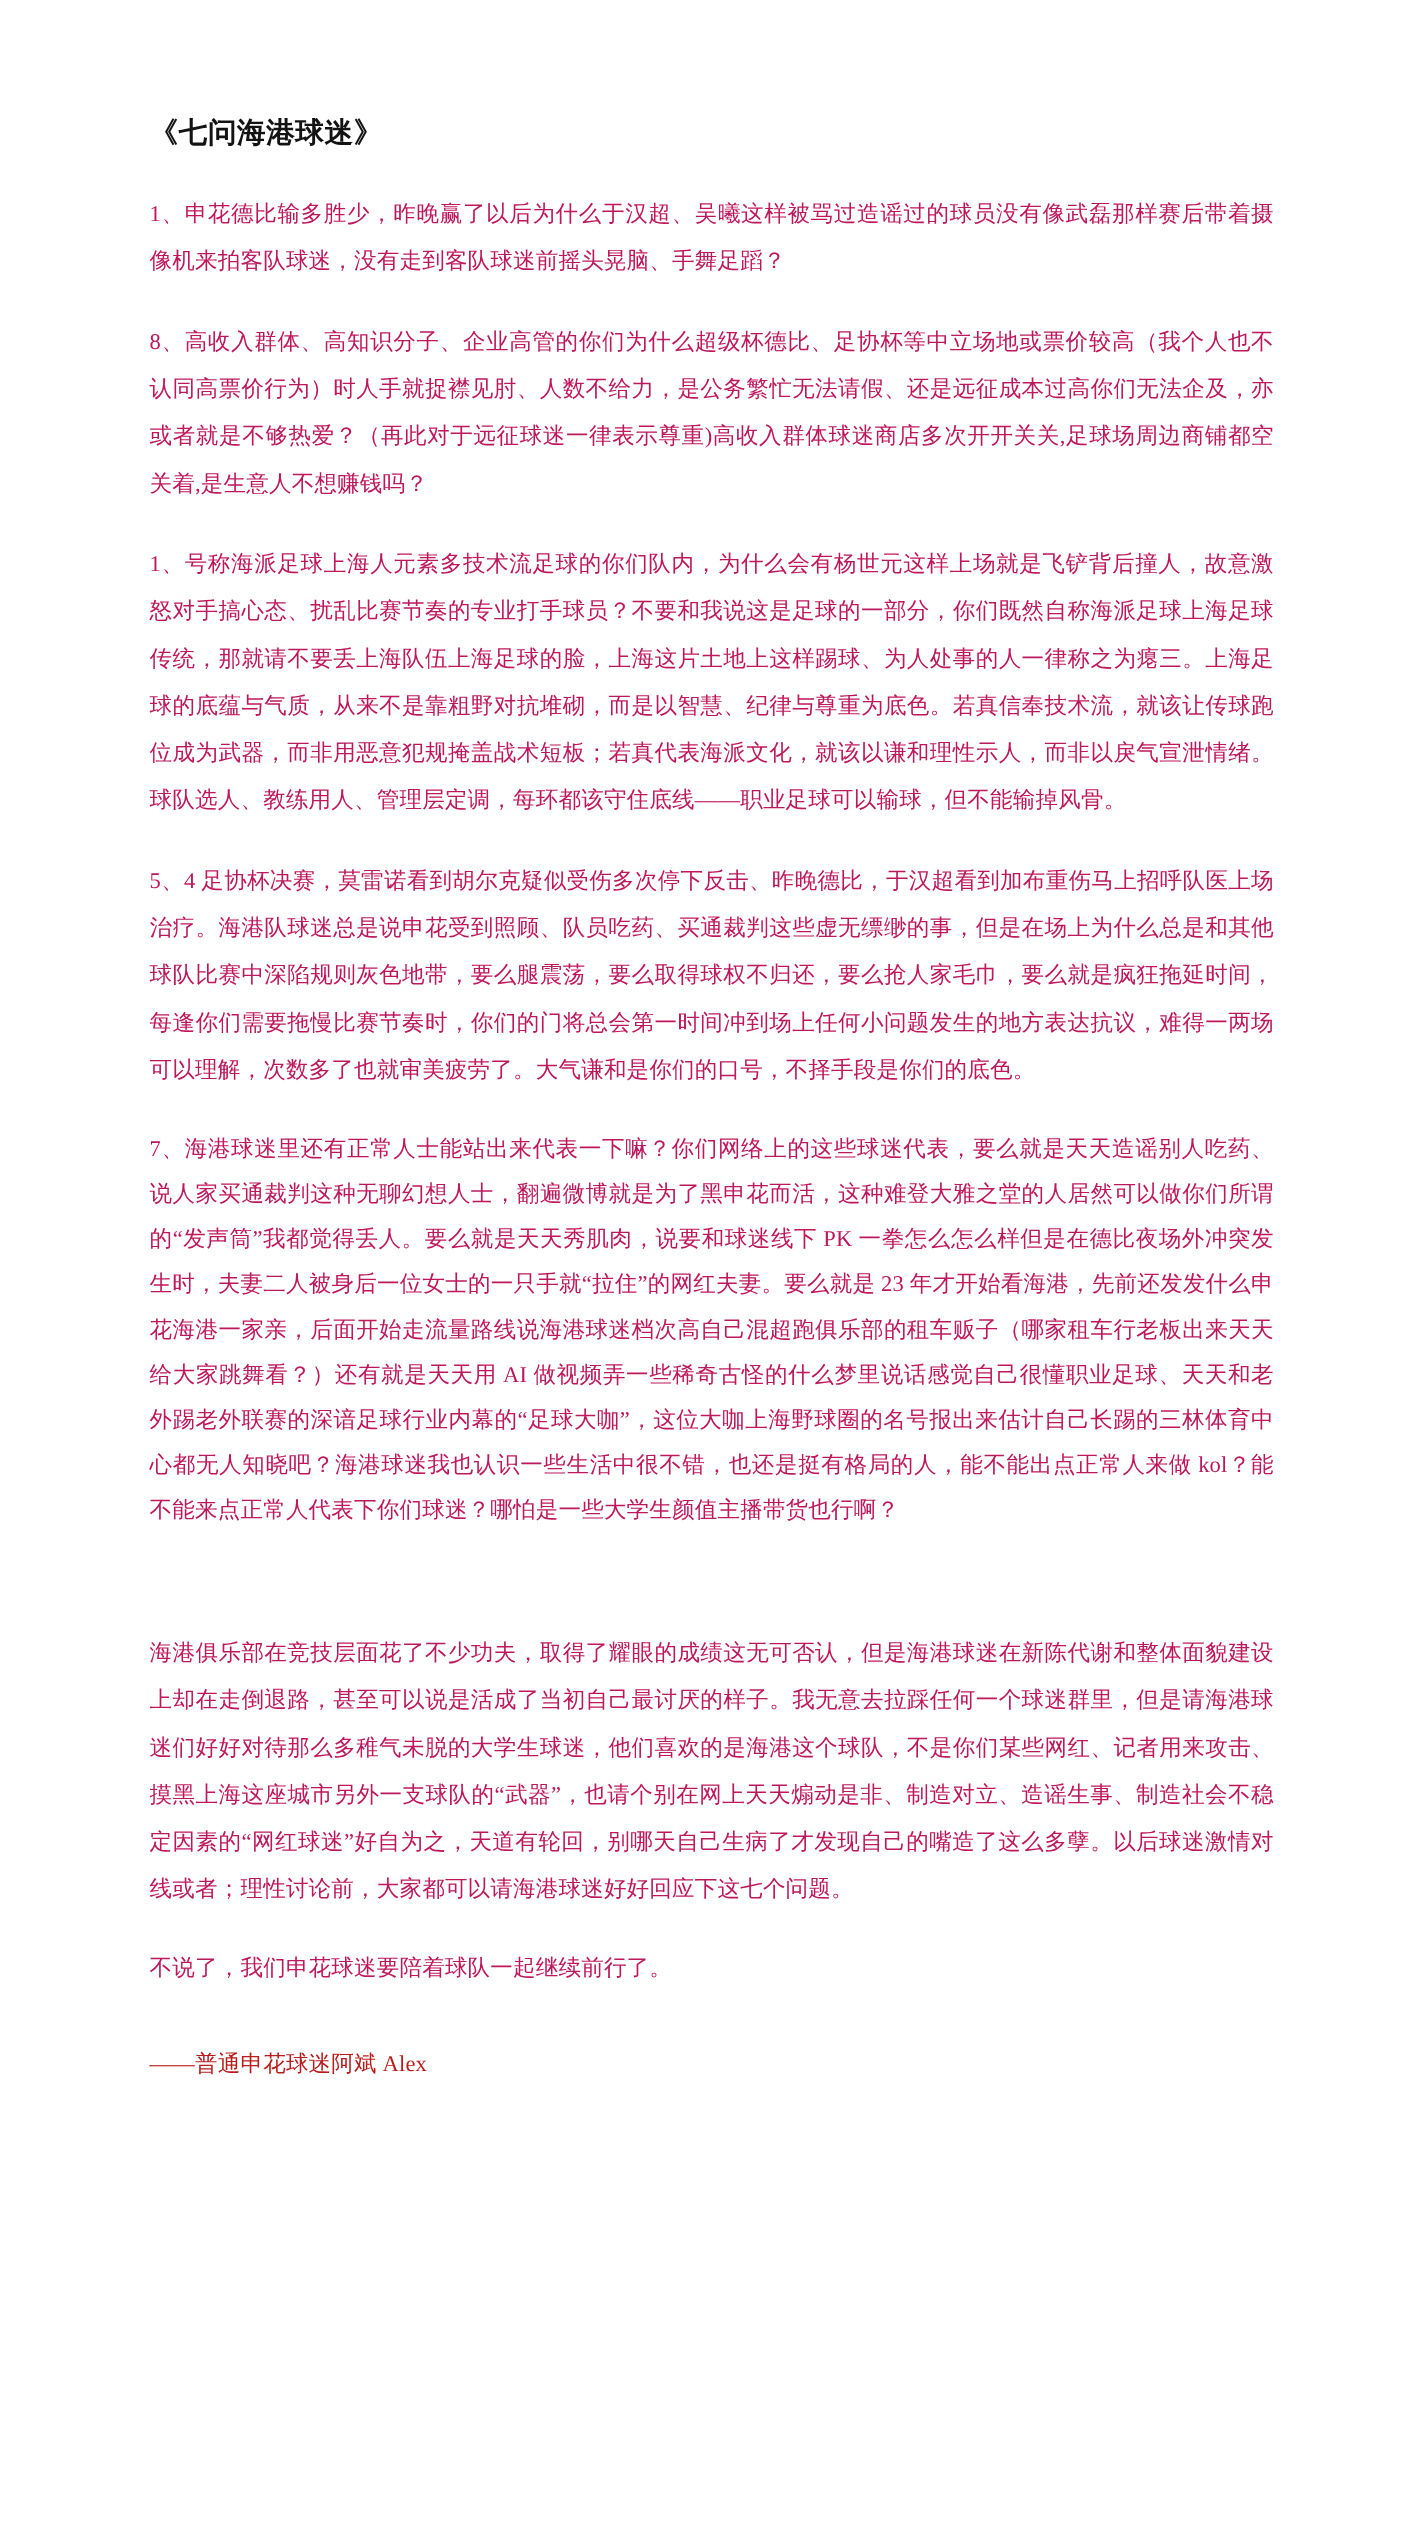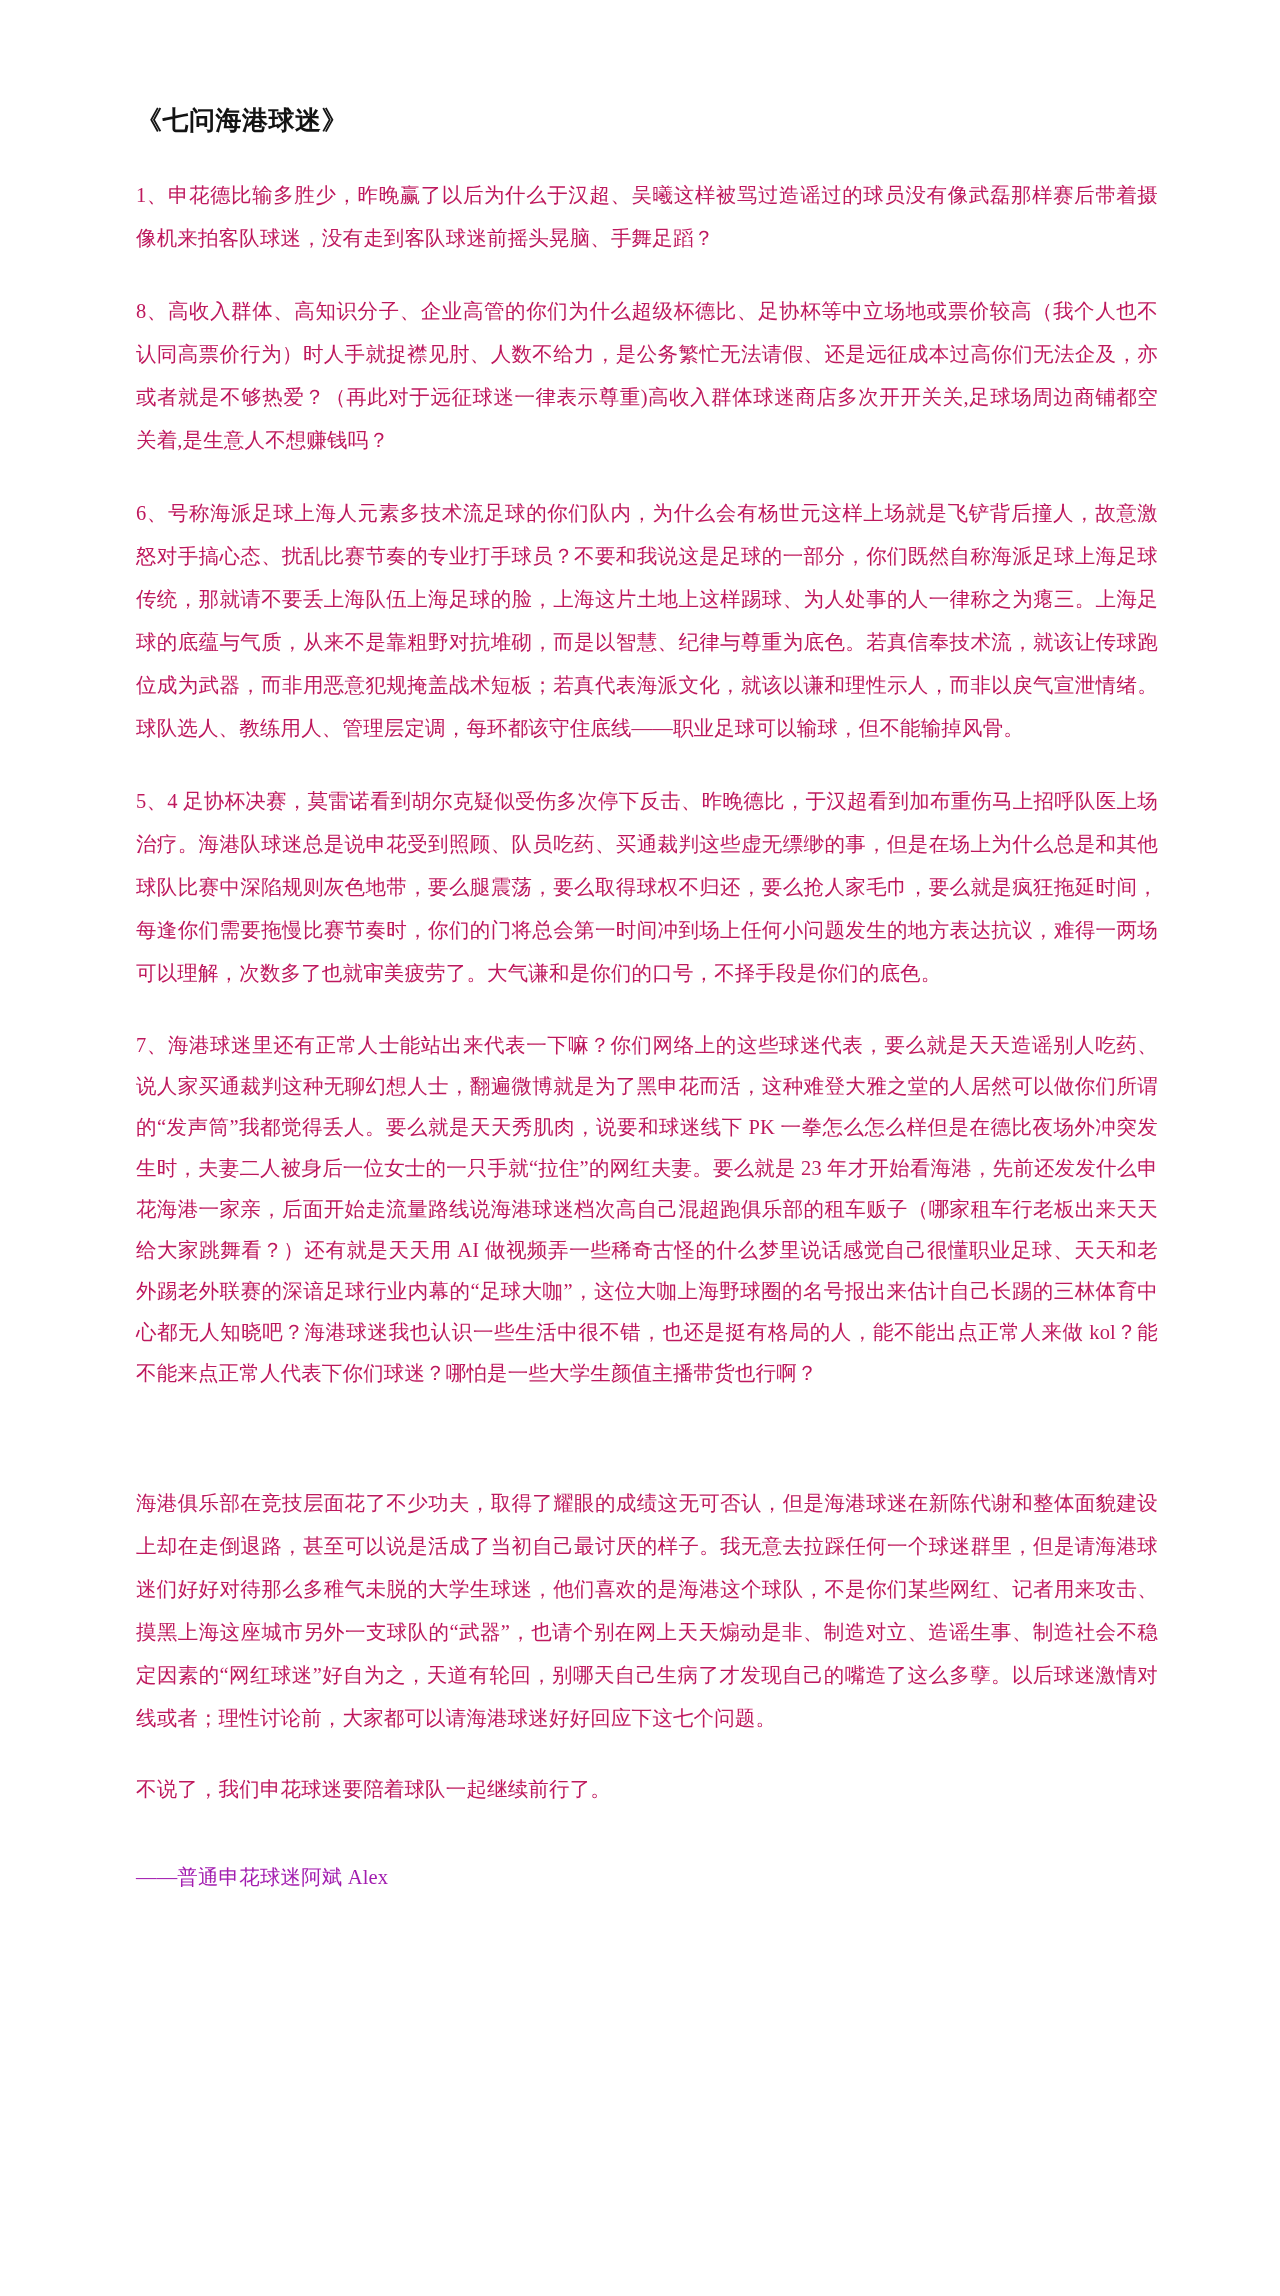--- a/index.html
+++ b/index.html
@@ -58,39 +58,39 @@
     height: 58px;
   }
 
   .body-block.closing {
     margin-bottom: 28px;
   }
 
   .signature {
     font-size: 20.5px;
     line-height: 40px;
-    color: #a21caf;
+    color: #b91c1c;
     margin: 46px 0 0 0;
     letter-spacing: 0.15px;
     font-family: Liberation Serif, serif;
   }
 </style>
 </head>
 <body>
 
 <div class="page">
 
   <h1 class="doc-title">《七问海港球迷》</h1>
 
   <p class="body-block q-item">1、申花德比输多胜少，昨晚赢了以后为什么于汉超、吴曦这样被骂过造谣过的球员没有像武磊那样赛后带着摄像机来拍客队球迷，没有走到客队球迷前摇头晃脑、手舞足蹈？</p>
 
 
   <p class="body-block q-item">8、高收入群体、高知识分子、企业高管的你们为什么超级杯德比、足协杯等中立场地或票价较高（我个人也不认同高票价行为）时人手就捉襟见肘、人数不给力，是公务繁忙无法请假、还是远征成本过高你们无法企及，亦或者就是不够热爱？（再此对于远征球迷一律表示尊重)高收入群体球迷商店多次开开关关,足球场周边商铺都空关着,是生意人不想赚钱吗？</p>
 
-  <p class="body-block q-item">6、号称海派足球上海人元素多技术流足球的你们队内，为什么会有杨世元这样上场就是飞铲背后撞人，故意激怒对手搞心态、扰乱比赛节奏的专业打手球员？不要和我说这是足球的一部分，你们既然自称海派足球上海足球传统，那就请不要丢上海队伍上海足球的脸，上海这片土地上这样踢球、为人处事的人一律称之为瘪三。上海足球的底蕴与气质，从来不是靠粗野对抗堆砌，而是以智慧、纪律与尊重为底色。若真信奉技术流，就该让传球跑位成为武器，而非用恶意犯规掩盖战术短板；若真代表海派文化，就该以谦和理性示人，而非以戾气宣泄情绪。球队选人、教练用人、管理层定调，每环都该守住底线——职业足球可以输球，但不能输掉风骨。</p>
+  <p class="body-block q-item">1、号称海派足球上海人元素多技术流足球的你们队内，为什么会有杨世元这样上场就是飞铲背后撞人，故意激怒对手搞心态、扰乱比赛节奏的专业打手球员？不要和我说这是足球的一部分，你们既然自称海派足球上海足球传统，那就请不要丢上海队伍上海足球的脸，上海这片土地上这样踢球、为人处事的人一律称之为瘪三。上海足球的底蕴与气质，从来不是靠粗野对抗堆砌，而是以智慧、纪律与尊重为底色。若真信奉技术流，就该让传球跑位成为武器，而非用恶意犯规掩盖战术短板；若真代表海派文化，就该以谦和理性示人，而非以戾气宣泄情绪。球队选人、教练用人、管理层定调，每环都该守住底线——职业足球可以输球，但不能输掉风骨。</p>
 
   <p class="body-block q-item">5、4 足协杯决赛，莫雷诺看到胡尔克疑似受伤多次停下反击、昨晚德比，于汉超看到加布重伤马上招呼队医上场治疗。海港队球迷总是说申花受到照顾、队员吃药、买通裁判这些虚无缥缈的事，但是在场上为什么总是和其他球队比赛中深陷规则灰色地带，要么腿震荡，要么取得球权不归还，要么抢人家毛巾，要么就是疯狂拖延时间，每逢你们需要拖慢比赛节奏时，你们的门将总会第一时间冲到场上任何小问题发生的地方表达抗议，难得一两场可以理解，次数多了也就审美疲劳了。大气谦和是你们的口号，不择手段是你们的底色。</p>
 
 
   <p class="body-block q-item dense">7、海港球迷里还有正常人士能站出来代表一下嘛？你们网络上的这些球迷代表，要么就是天天造谣别人吃药、说人家买通裁判这种无聊幻想人士，翻遍微博就是为了黑申花而活，这种难登大雅之堂的人居然可以做你们所谓的“发声筒”我都觉得丢人。要么就是天天秀肌肉，说要和球迷线下 PK 一拳怎么怎么样但是在德比夜场外冲突发生时，夫妻二人被身后一位女士的一只手就“拉住”的网红夫妻。要么就是 23 年才开始看海港，先前还发发什么申花海港一家亲，后面开始走流量路线说海港球迷档次高自己混超跑俱乐部的租车贩子（哪家租车行老板出来天天给大家跳舞看？）还有就是天天用 AI 做视频弄一些稀奇古怪的什么梦里说话感觉自己很懂职业足球、天天和老外踢老外联赛的深谙足球行业内幕的“足球大咖”，这位大咖上海野球圈的名号报出来估计自己长踢的三林体育中心都无人知晓吧？海港球迷我也认识一些生活中很不错，也还是挺有格局的人，能不能出点正常人来做 kol？能不能来点正常人代表下你们球迷？哪怕是一些大学生颜值主播带货也行啊？</p>
 
   <div class="closing-gap"></div>
 
   <p class="body-block closing">海港俱乐部在竞技层面花了不少功夫，取得了耀眼的成绩这无可否认，但是海港球迷在新陈代谢和整体面貌建设上却在走倒退路，甚至可以说是活成了当初自己最讨厌的样子。我无意去拉踩任何一个球迷群里，但是请海港球迷们好好对待那么多稚气未脱的大学生球迷，他们喜欢的是海港这个球队，不是你们某些网红、记者用来攻击、摸黑上海这座城市另外一支球队的“武器”，也请个别在网上天天煽动是非、制造对立、造谣生事、制造社会不稳定因素的“网红球迷”好自为之，天道有轮回，别哪天自己生病了才发现自己的嘴造了这么多孽。以后球迷激情对线或者；理性讨论前，大家都可以请海港球迷好好回应下这七个问题。</p>
 

